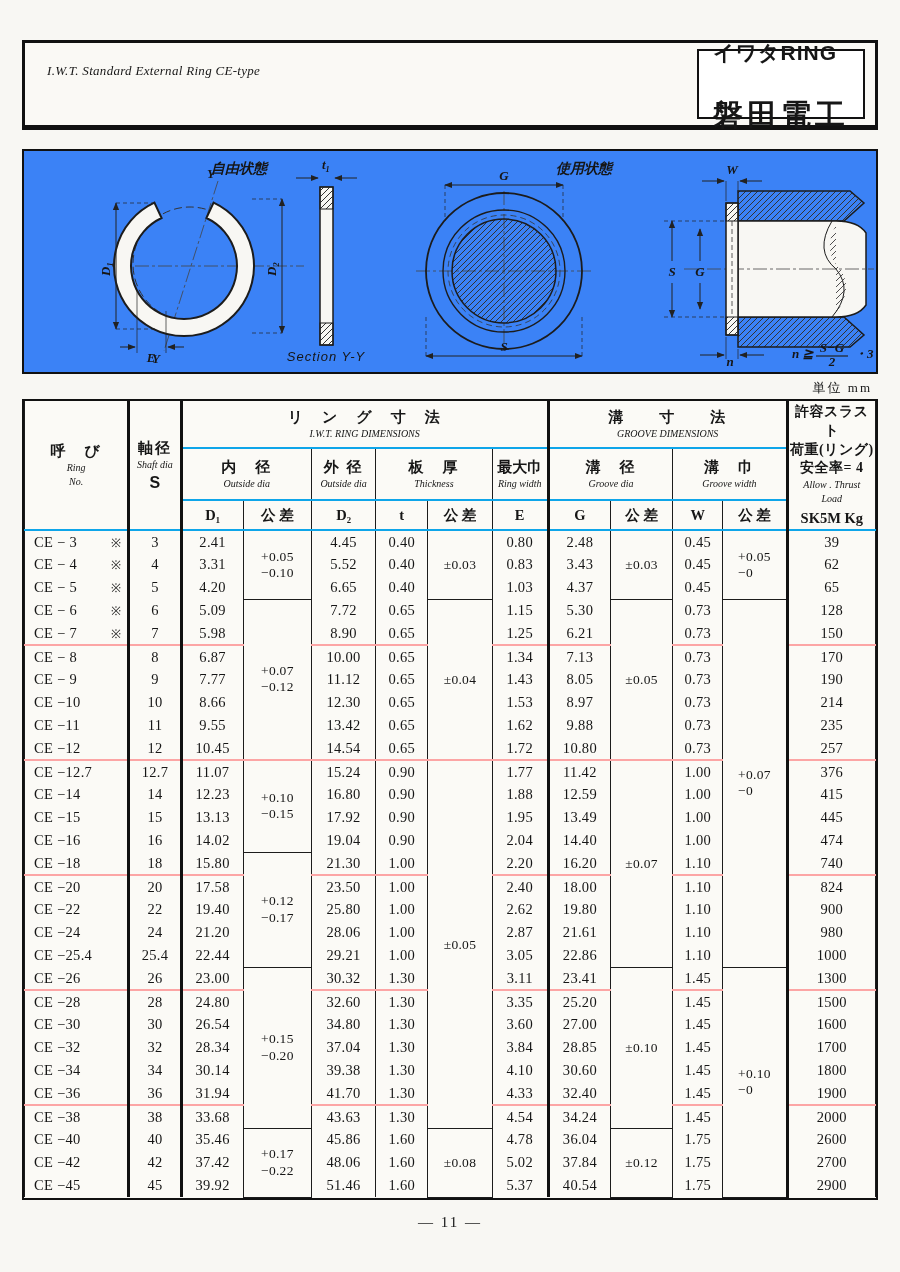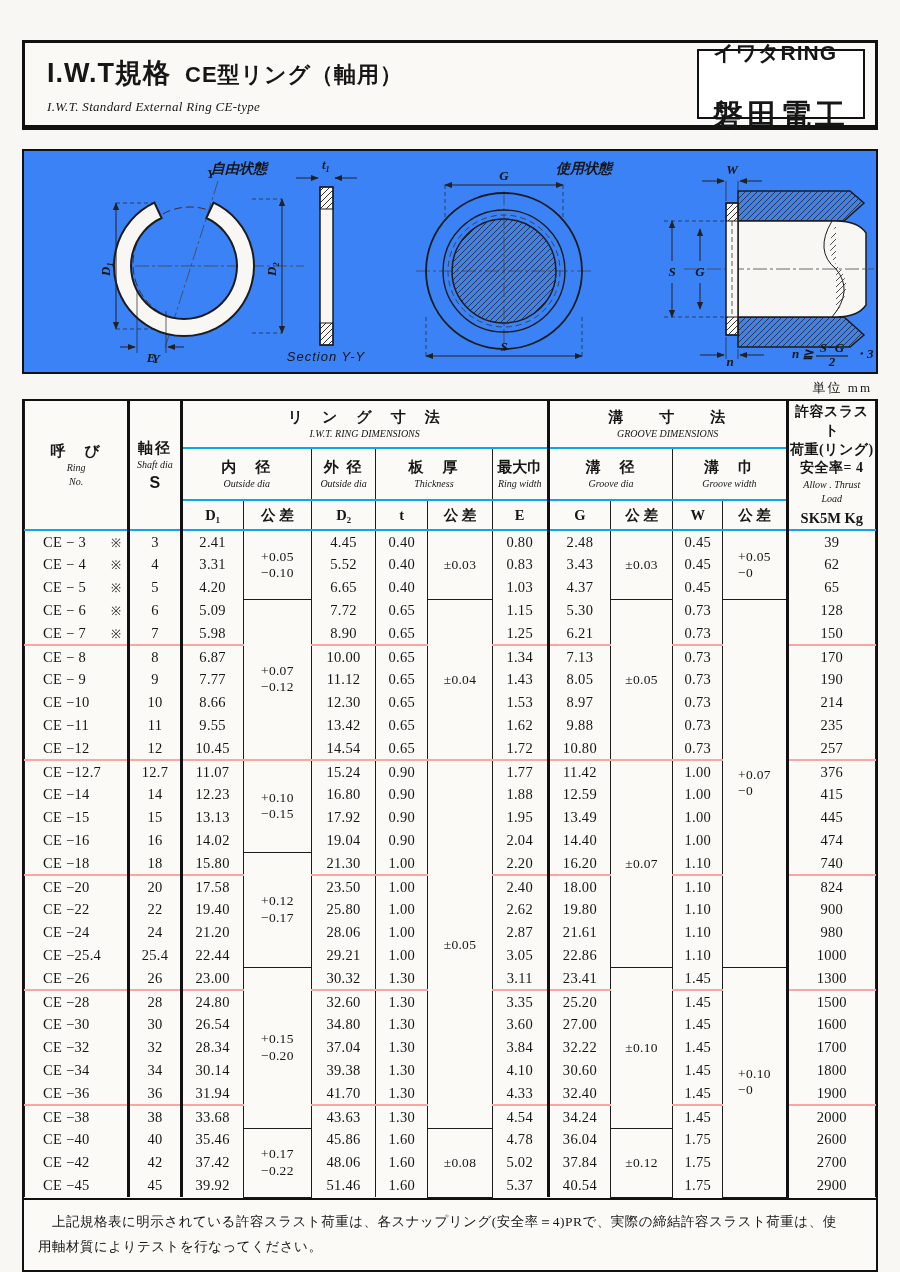--- a/index.html
+++ b/index.html
@@ -39,38 +39,34 @@
   .syms th{height:28px;font-weight:bold;font-size:14.5px;}
   tr.gr1 th{height:46px;}
   tr.sub th{height:50px;}
   .load-h .unit{font-weight:bold;font-size:14.5px;margin-top:5px;}
   tbody tr{height:23px;}
   tbody td{font-size:14.5px;letter-spacing:.3px;vertical-align:middle;}
   tbody tr.bs td{border-top:2px solid #fca5a5;}
   td.tol{border-top:1px solid #1c1c1c;border-bottom:1px solid #1c1c1c;}
   .tol-in{display:inline-block;text-align:left;font-size:13.5px;line-height:1.2;}
   td.c-name{text-align:left;}
-  .rn{padding-left:18px;}
+  .rn{padding-left:9px;}
   .mk{float:right;padding-right:6px;font-size:12px;}
   
   .note-box{border:2.5px solid #111;border-top:none;background:#fbfaf6;
             padding:9px 14px 10px;font-size:13.5px;line-height:1.9;letter-spacing:.5px;}
   .page-number{text-align:center;font-size:15px;margin-top:14px;letter-spacing:2px;}
 </style>
 </head>
 <body>
 
 <div class="page">
 
   <div class="header-box">
     <div class="title-block">
-      <div>
-        <span class="title-main">I.W.T規格</span>
-        <span class="title-sub">CE型リング（軸用）</span>
-      </div>
       <div class="subtitle">I.W.T. Standard External Ring CE-type</div>
     </div>
     <div class="logo-box">
       <div class="logo-text">
         <div class="brand1">イワタRING</div>
         <div class="brand2">磐田電工</div>
       </div>
     </div>
   </div>
 
@@ -526,21 +522,21 @@
             <td>1.45</td>
             <td class="hl">1600</td>
           </tr>
           <tr>
             <td class="c-name"><span class="rn">CE −32</span><span class="mk"></span></td>
             <td class="hl">32</td>
             <td class="hl">28.34</td>
             <td>37.04</td>
             <td>1.30</td>
             <td>3.84</td>
-            <td class="hl">32.22</td>
+            <td class="hl">28.85</td>
             <td>1.45</td>
             <td class="hl">1700</td>
           </tr>
           <tr>
             <td class="c-name"><span class="rn">CE −34</span><span class="mk"></span></td>
             <td class="hl">34</td>
             <td class="hl">30.14</td>
             <td>39.38</td>
             <td>1.30</td>
             <td>4.10</td>
@@ -603,19 +599,15 @@
             <td>1.60</td>
             <td>5.37</td>
             <td class="hl">40.54</td>
             <td>1.75</td>
             <td class="hl">2900</td>
           </tr>
         </tbody>
     </table>
   </div>
 
-  <div class="note-box">
-    <div>　上記規格表に明示されている許容スラスト荷重は、各スナップリング(安全率＝4)PRで、実際の締結許容スラスト荷重は、使</div>
-    <div>用軸材質によりテストを行なってください。</div>
-  </div>
 
   <div class="page-number">— 11 —</div>
 </div>
 
 </body></html>

